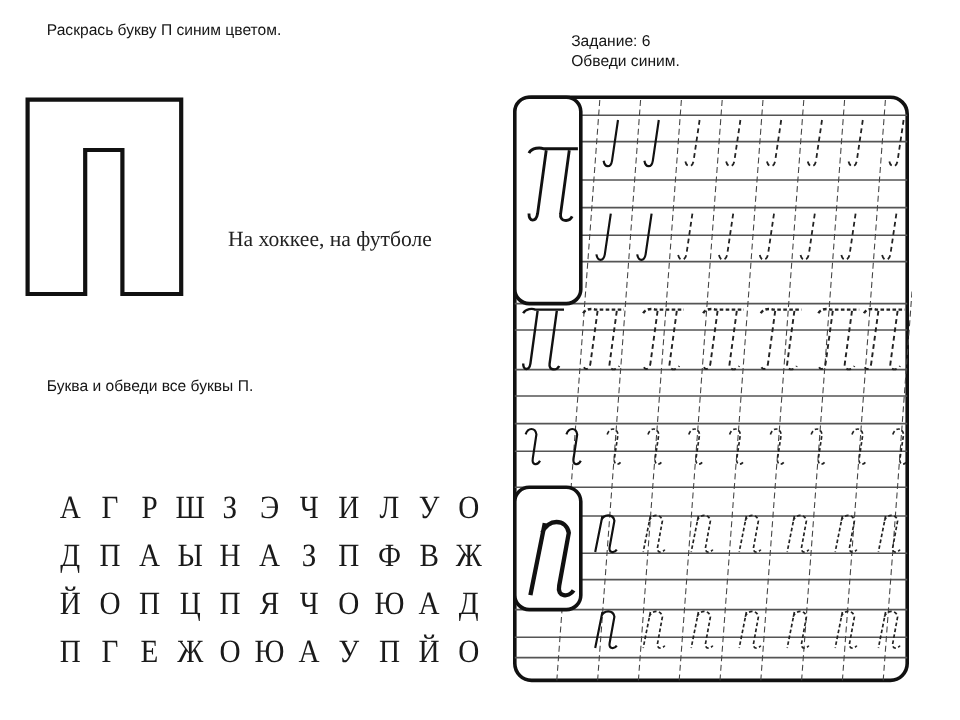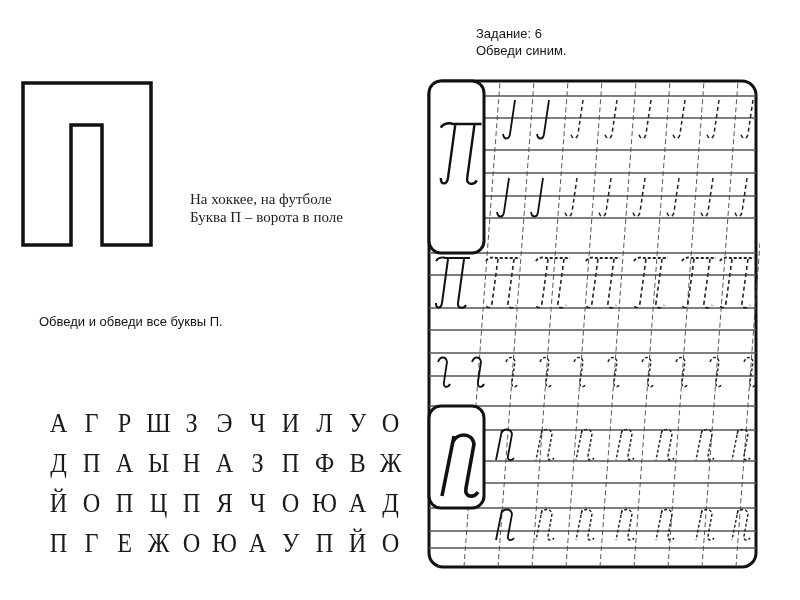--- a/index.html
+++ b/index.html
@@ -2,50 +2,50 @@
 <html><head>
 <meta charset="utf-8">
 <style>
   html, body { margin:0; padding:0; }
   body { width:800px; height:600px; background:#ffffff; position:relative; overflow:hidden; font-family:"Liberation Sans", sans-serif; color:#111; }
   .task { position:absolute; font-size:13px; line-height:17px; color:#151515; }
   .task .t { display:block; white-space:nowrap; }
   #task4 { left:39px; top:16px; }
   #task6 { left:439px; top:25px;margin-left:37px; }
   #task5 { left:39px; top:313px; }
-  .poem { position:absolute; left:190px; top:190px; font-family:"Liberation Serif", serif; font-size:15px; line-height:18px; color:#222; }
+  .poem { position:absolute; left:190px; top:190px; font-family:"Liberation Serif", serif; font-size:18px; line-height:18px; color:#222; }
   .poem span { display:block; white-space:nowrap; }
   .pshape { position:absolute; left:20px; top:80px; }
   .grid-letters { position:absolute; left:42px; top:403px; font-family:"Liberation Serif", serif; font-size:27px; color:#1a1a1a; }
   .grid-letters .row { display:flex; height:40px; align-items:center; }
   .grid-letters .cell { width:33.2px; text-align:center; transform:scaleX(0.9); }
   .sheet { position:absolute; left:426px; top:78px; }
 </style>
 </head>
 <body>
 
 <div id="task4" class="task">
+  <span class="t">Раскрась букву П синим цветом.</span>
 </div>
 
 <svg class="pshape" width="136" height="170" viewBox="0 0 136 170">
   <path d="M3 3 H131 V165 H82 V45 H51 V165 H3 Z" fill="#ffffff" stroke="#111" stroke-width="3.5" stroke-linejoin="miter"></path>
 </svg>
 
 <div class="poem">
   <span>На хоккее, на футболе</span>
-  <span>Буква П – ворота в поле</span>
 </div>
 
 <div id="task6" class="task">
   <span class="t">Задание: 6</span>
   <span class="t">Обведи синим.</span>
 </div>
 
 <div id="task5" class="task">
-  <span class="t">Обведи и обведи все буквы П.</span>
+  <span class="t">Буква и обведи все буквы П.</span>
 </div>
 
 <div class="grid-letters">
   <div class="row">
     <span class="cell">А</span>
     <span class="cell">Г</span>
     <span class="cell">Р</span>
     <span class="cell">Ш</span>
     <span class="cell">З</span>
     <span class="cell">Э</span>

